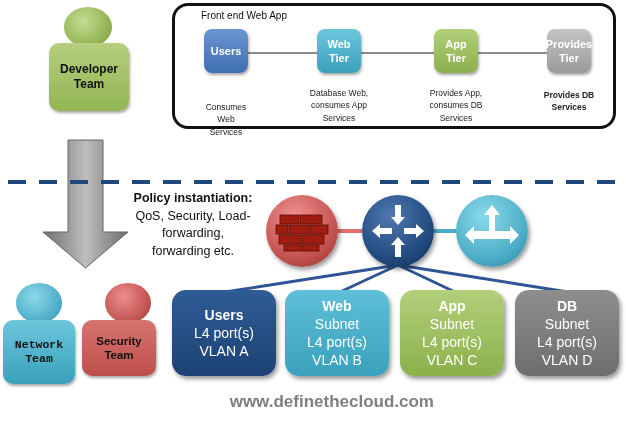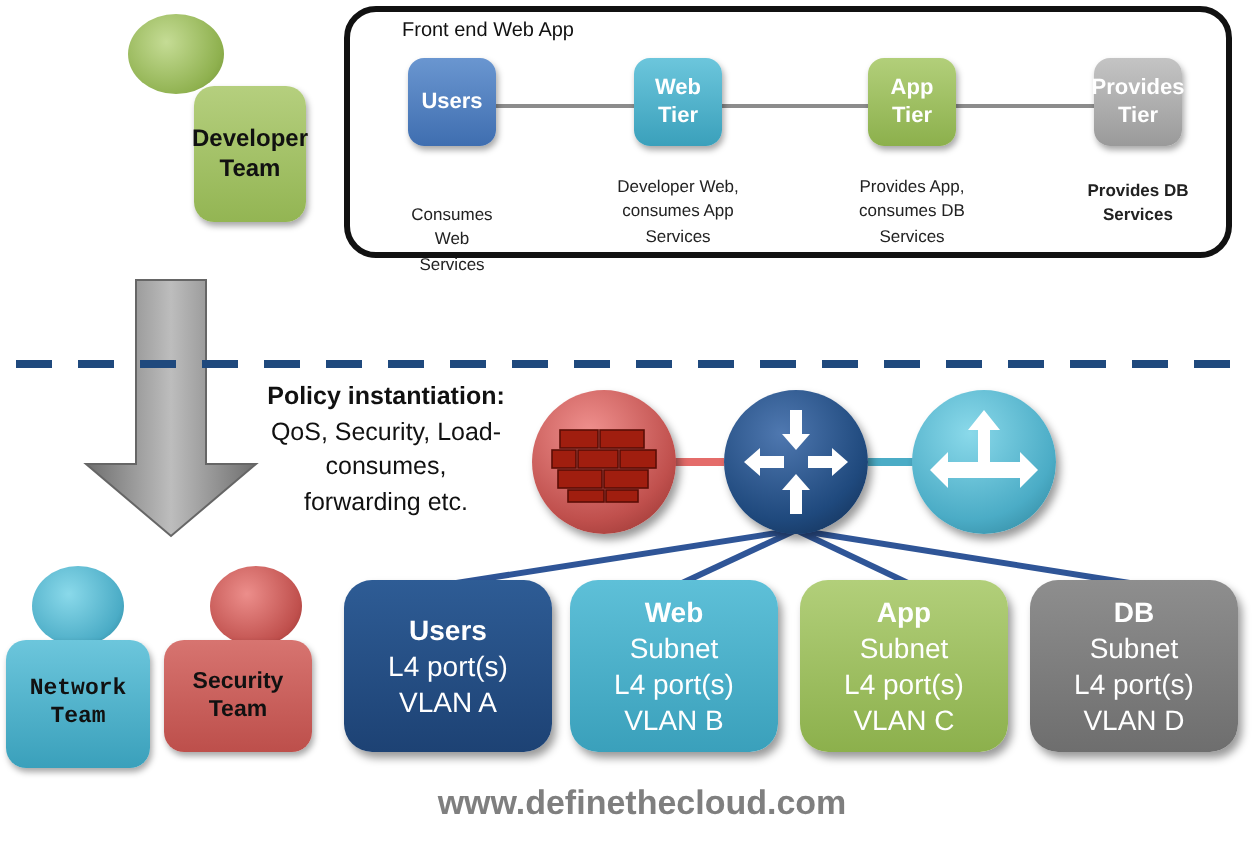--- a/index.html
+++ b/index.html
@@ -37,21 +37,21 @@
   <g stroke="#2f5597" stroke-width="3">
     <line x1="398" y1="265" x2="225" y2="292"></line>
     <line x1="398" y1="265" x2="340" y2="292"></line>
     <line x1="398" y1="265" x2="455" y2="292"></line>
     <line x1="398" y1="265" x2="568" y2="292"></line>
   </g>
 </svg>
 
 <div>
   <div class="person-head" style="left:64px;top:7px;width:48px;height:40px;background:radial-gradient(circle at 40% 35%, #c5dc95, #8fb14f 70%, #6f8f33);"></div>
-  <div class="person-body" style="left:49px;top:43px;width:56px;height:68px;background:linear-gradient(#b5cf7e,#93b553);font-size:12px;box-shadow:1px 2px 3px rgba(0,0,0,0.35);margin-left:48px;">
+  <div class="person-body" style="left:49px;top:43px;width:80px;height:68px;background:linear-gradient(#b5cf7e,#93b553);font-size:12px;box-shadow:1px 2px 3px rgba(0,0,0,0.35);">
     <div><span>Developer</span><br><span>Team</span></div>
   </div>
 </div>
 
 <div class="abs" style="left:172px;top:3px;width:444px;height:126px;border:3px solid #111;border-radius:16px;box-sizing:border-box;"></div>
 <div class="abs" style="left:201px;top:10px;font-size:10px;color:#111;">Front end Web App</div>
 
 <div class="tier-box" style="left:204px;top:29px;background:linear-gradient(#6a96d0,#3f6eb0);">
   <div><span>Users</span></div>
 </div>
@@ -62,33 +62,33 @@
   <div><span>App</span><br><span>Tier</span></div>
 </div>
 <div class="tier-box" style="left:547px;top:29px;background:linear-gradient(#c4c4c4,#9a9a9a);">
   <div><span>Provides</span><br><span>Tier</span></div>
 </div>
 
 <div class="tier-desc" style="left:181px;top:101px;">
   <span>Consumes</span><br><span>Web</span><br><span>Services</span>
 </div>
 <div class="tier-desc" style="left:294px;top:87px;">
-  <span>Developer Web,</span><br><span>consumes App</span><br><span>Services</span>
+  <span>Database Web,</span><br><span>consumes App</span><br><span>Services</span>
 </div>
 <div class="tier-desc" style="left:411px;top:87px;">
   <span>Provides App,</span><br><span>consumes DB</span><br><span>Services</span>
 </div>
 <div class="tier-desc" style="left:524px;top:89px;font-weight:bold;">
   <span>Provides DB</span><br><span>Services</span>
 </div>
 
 <div class="abs" style="left:118px;top:190px;width:150px;text-align:center;font-size:12.5px;color:#111;line-height:1.4;">
   <div style="font-weight:bold;">Policy instantiation:</div>
   <div>QoS, Security, Load-</div>
-  <div>consumes,</div>
+  <div>forwarding,</div>
   <div>forwarding etc.</div>
 </div>
 
 <div class="circle" style="left:266px;top:195px;background:radial-gradient(circle at 40% 30%, #f0918f, #c0504d 65%, #8e2f2c);">
   <svg width="72" height="72">
     <g fill="#a01e0f" stroke="#5a0d05" stroke-width="0.8">
       <rect x="14" y="20" width="19" height="9"></rect>
         <rect x="34" y="20" width="22" height="9"></rect>
       <rect x="10" y="30" width="12" height="9"></rect>
         <rect x="23" y="30" width="20" height="9"></rect>
@@ -151,13 +151,13 @@
   <div>L4 port(s)</div>
   <div>VLAN C</div>
 </div>
 <div class="seg-box" style="left:515px;background:linear-gradient(#8e8e8e,#6e6e6e);">
   <div class="t">DB</div>
   <div>Subnet</div>
   <div>L4 port(s)</div>
   <div>VLAN D</div>
 </div>
 
-<div class="abs" style="left:196px;top:392px;width:250px;text-align:center;font-size:17px;font-weight:bold;color:#7f7f7f;">www.definethecloud.com</div>
+<div class="abs" style="left:184px;top:392px;width:250px;text-align:right;font-size:17px;font-weight:bold;color:#7f7f7f;">www.definethecloud.com</div>
 
 </body></html>

